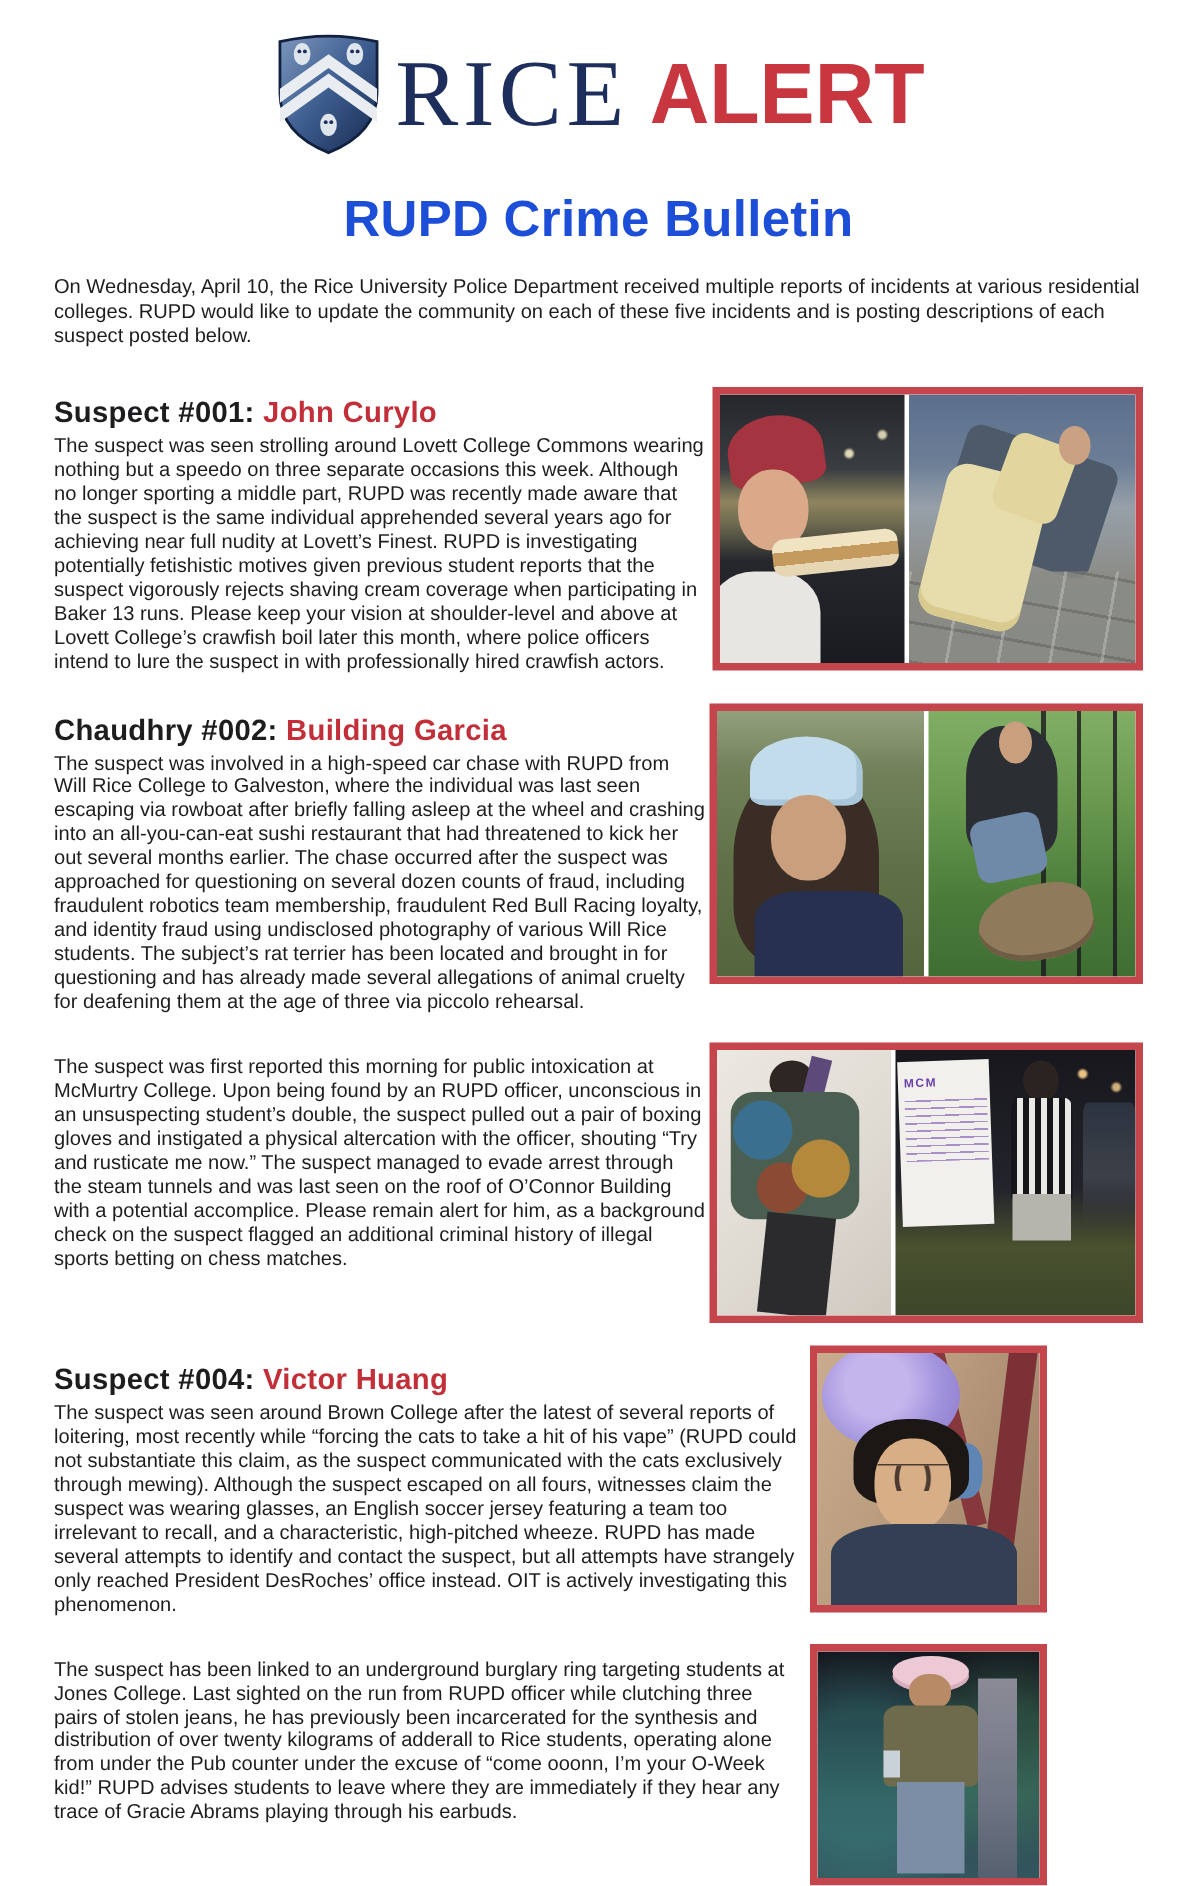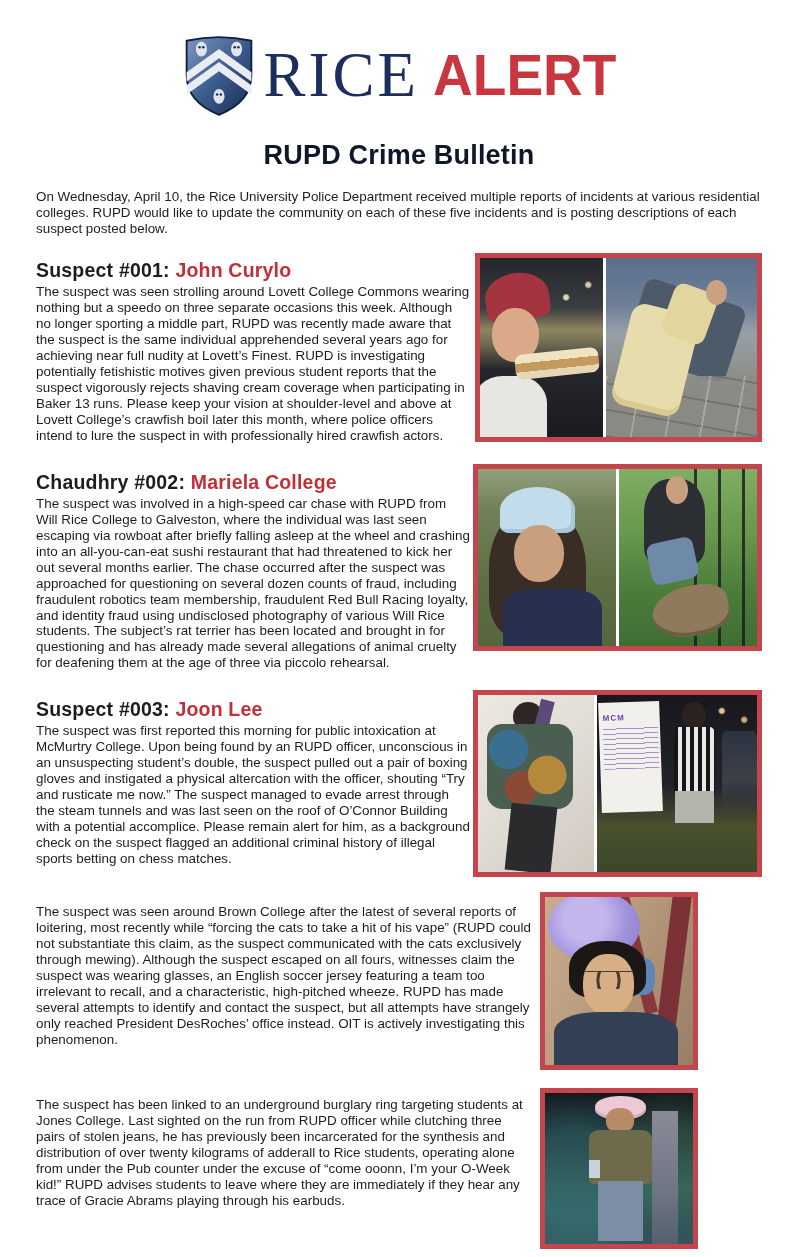--- a/index.html
+++ b/index.html
@@ -4,34 +4,34 @@
 <style>
   html,body{margin:0;padding:0;background:#ffffff;}
   body{
     width:800px;height:1257px;overflow:hidden;
     font-family:"Liberation Sans",sans-serif;color:#1d1d1f;
     position:relative;
   }
   .page{padding:0 38px 0 36px;}
 
   
-  header{display:flex;justify-content:center;align-items:center;gap:8px;padding-top:29px;height:92px;}
+  header{display:flex;justify-content:center;align-items:center;gap:8px;padding-top:16px;height:92px;}
   .shield{width:74px;height:86px;flex:0 0 auto;}
   .logo-rice{
     font-family:"Liberation Serif",serif;font-size:63px;line-height:1;
     color:#1d2d5c;letter-spacing:3px;font-weight:500;
   }
   .logo-alert{
     font-size:55px;line-height:1;font-weight:900;color:#c8373f;
     letter-spacing:0px;margin-left:6px;transform:scaleY(1.04);
   }
 
   
   h1.bulletin-title{
-    text-align:center;color:#0f172a;font-size:27px;line-height:1.1;
+    text-align:center;color:#1d4ed8;font-size:34px;line-height:1.1;
     margin:20px 0 10px 0;letter-spacing:.2px;
   }
   .intro p{font-size:13.4px;line-height:16.2px;margin:18px 0 20px 0;}
 
   
   section.suspect{display:flex;align-items:flex-start;position:relative;}
   .s-text{flex:0 0 auto;}
   .s-text h2{font-size:19.5px;line-height:22px;margin:0 0 3px 0;letter-spacing:.2px;}
   .s-text h2 .s-name{color:#c22f38;}
   .s-text p{font-size:13.4px;line-height:15.95px;margin:0;}
@@ -43,21 +43,21 @@
     box-sizing:border-box;display:flex;gap:3px;overflow:hidden;flex:0 0 auto;
   }
   .photo .snap{position:relative;height:100%;overflow:hidden;}
 
   #photo-1{width:287px;height:189px;margin-top:-6px;}
   #photo-2{width:289px;height:187px;margin-top:-7px;}
   #photo-3{width:289px;height:187px;margin-top:-8px;}
   #photo-4{width:158px;height:178px;margin-right:64px;margin-top:-12px;}
   #photo-5{width:158px;height:161px;margin-right:64px;margin-top:-9px;}
 
-  .sec-gap1{margin-top:22px;}
+  .sec-gap1{margin-top:32px;}
   .sec-gap{margin-top:27px;}
 
   
   .p1l{width:45%;
     background:
       radial-gradient(circle at 70% 22%, rgba(255,244,205,.85) 0 2px, rgba(255,244,205,0) 4px),
       radial-gradient(circle at 88% 15%, rgba(255,244,205,.8) 0 2px, rgba(255,244,205,0) 4px),
       linear-gradient(180deg,#24262c 0%,#3a3e41 28%,#8f845e 40%,#6e6b51 48%,#25272c 62%,#191b1f 100%);
   }
   .p1l .cap{position:absolute;left:4%;top:8%;width:52%;height:26%;background:#a4343f;border-radius:50% 50% 20% 20%;transform:rotate(-8deg);}
@@ -207,21 +207,21 @@
         <div class="tiles"></div>
         <div class="blanket"></div>
         <div class="pillow"></div>
         <div class="head"></div>
       </div>
     </div>
   </section>
 
   <section class="suspect w1 sec-gap">
     <div class="s-text">
-      <h2><span>Chaudhry #002:</span> <span class="s-name">Mariela College</span></h2>
+      <h2><span>Chaudhry #002:</span> <span class="s-name">Building Garcia</span></h2>
       <p>The suspect was involved in a high-speed car chase with RUPD from Will Rice College to Galveston, where the individual was last seen escaping via rowboat after briefly falling asleep at the wheel and crashing into an all-you-can-eat sushi restaurant that had threatened to kick her out several months earlier. The chase occurred after the suspect was approached for questioning on several dozen counts of fraud, including fraudulent robotics team membership, fraudulent Red Bull Racing loyalty, and identity fraud using undisclosed photography of various Will Rice students. The subject’s rat terrier has been located and brought in for questioning and has already made several allegations of animal cruelty for deafening them at the age of three via piccolo rehearsal.</p>
     </div>
     <div class="photo" id="photo-2">
       <div class="snap p2l">
         <div class="hair"></div>
         <div class="cap2"></div>
         <div class="face2"></div>
         <div class="shirt2"></div>
       </div>
       <div class="snap p2r">
@@ -229,21 +229,20 @@
         <div class="person2"></div>
         <div class="face2b"></div>
         <div class="jeans2"></div>
         <div class="roo"></div>
       </div>
     </div>
   </section>
 
   <section class="suspect w1 sec-gap">
     <div class="s-text">
-      <h2><span>Suspect #003:</span> <span class="s-name">Joon Lee</span></h2>
       <p>The suspect was first reported this morning for public intoxication at McMurtry College. Upon being found by an RUPD officer, unconscious in an unsuspecting student’s double, the suspect pulled out a pair of boxing gloves and instigated a physical altercation with the officer, shouting “Try and rusticate me now.” The suspect managed to evade arrest through the steam tunnels and was last seen on the roof of O’Connor Building with a potential accomplice. Please remain alert for him, as a background check on the suspect flagged an additional criminal history of illegal sports betting on chess matches.</p>
     </div>
     <div class="photo" id="photo-3">
       <div class="snap p3l">
         <div class="head3"></div>
         <div class="strap"></div>
         <div class="shirt3"></div>
         <div class="pants3"></div>
       </div>
       <div class="snap p3r">
@@ -253,20 +252,21 @@
         <div class="crowd"></div>
         <div class="head3b"></div>
         <div class="torso"></div>
         <div class="shorts3"></div>
       </div>
     </div>
   </section>
 
   <section class="suspect w2 sec-gap">
     <div class="s-text">
+      <h2><span>Suspect #004:</span> <span class="s-name">Victor Huang</span></h2>
       <p>The suspect was seen around Brown College after the latest of several reports of loitering, most recently while “forcing the cats to take a hit of his vape” (RUPD could not substantiate this claim, as the suspect communicated with the cats exclusively through mewing). Although the suspect escaped on all fours, witnesses claim the suspect was wearing glasses, an English soccer jersey featuring a team too irrelevant to recall, and a characteristic, high-pitched wheeze. RUPD has made several attempts to identify and contact the suspect, but all attempts have strangely only reached President DesRoches’ office instead. OIT is actively investigating this phenomenon.</p>
     </div>
     <div class="photo" id="photo-4">
       <div class="snap p4" style="width:100%">
         <div class="beam1"></div>
         <div class="beam2"></div>
         <div class="bluey"></div>
         <div class="pom"></div>
         <div class="hair4"></div>
         <div class="face4"></div>

